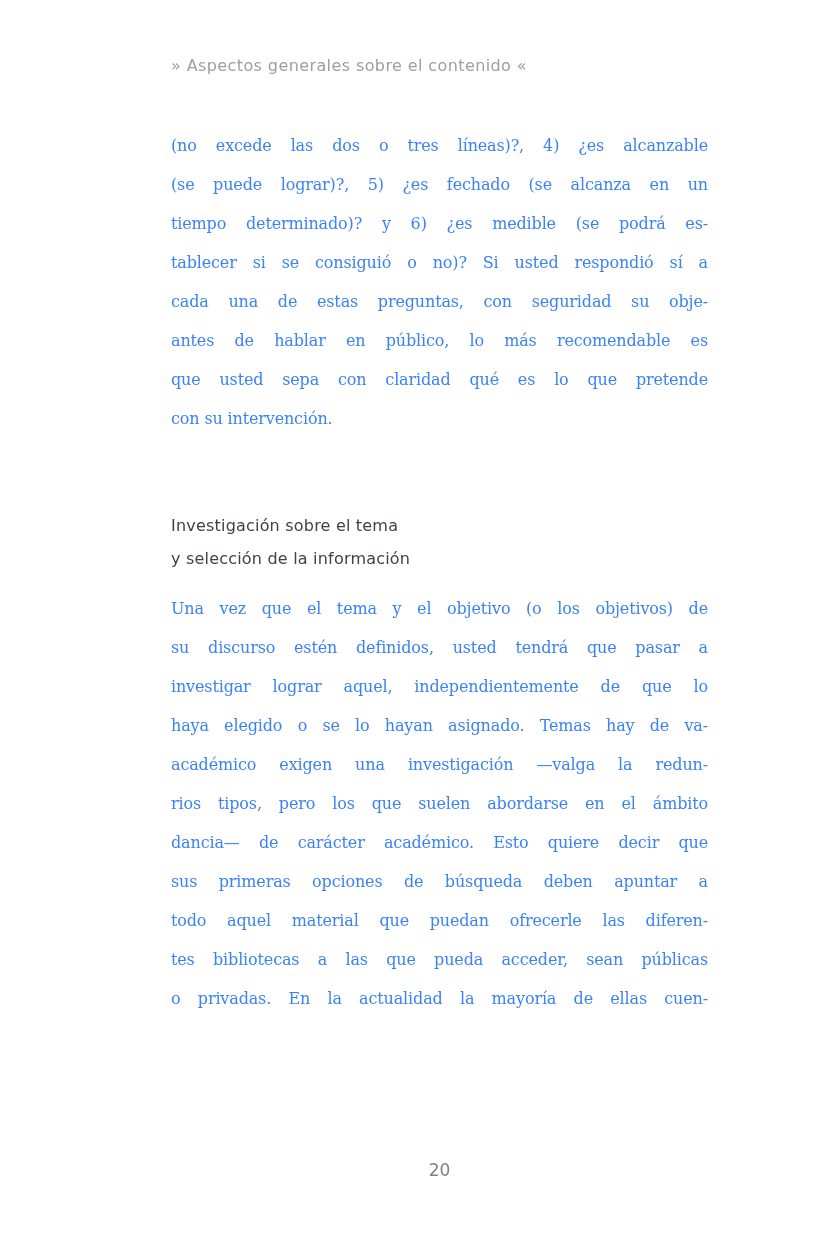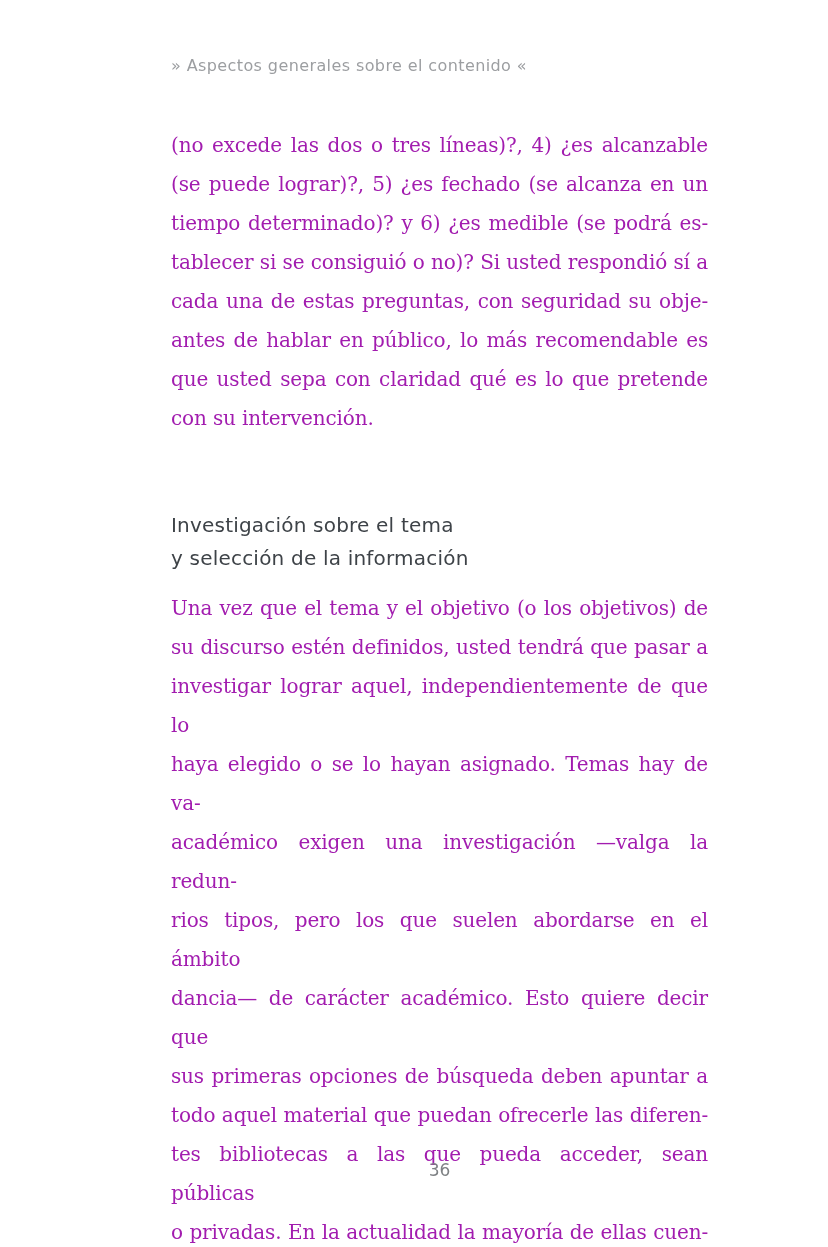--- a/index.html
+++ b/index.html
@@ -27,44 +27,44 @@
     font-size: 16px;
     line-height: 20px;
     letter-spacing: 0.4px;
     color: #9c9ea1;
   }
   .paragraph {
     position: absolute;
     left: 171px;
     width: 537px;
     font-family: "DejaVu Serif", serif;
-    font-size: 20px;
+    font-size: 16px;
     line-height: 39px;
     letter-spacing: -0.15px;
-    color: #a21caf;
+    color: #3b82f6;
   }
   .p1 { top: 126px; }
   .p2 { top: 589px; }
   .tline {
     text-align: justify;
     text-align-last: justify;
   }
   .tline.last {
     text-align: left;
     text-align-last: left;
   }
   .section-heading {
     position: absolute;
     left: 171px;
     width: 537px;
     top: 509px;
     margin: 0;
     font-family: "DejaVu Sans", sans-serif;
     font-weight: 400;
-    font-size: 20px;
+    font-size: 16px;
     line-height: 33px;
     letter-spacing: 0.2px;
     color: #3e4348;
   }
   .hline {
     text-align: left;
   }
   .page-number {
     position: absolute;
     left: 171px;
@@ -107,15 +107,15 @@
       <div class="tline">haya elegido o se lo hayan asignado. Temas hay de va-</div>
       <div class="tline">académico exigen una investigación —valga la redun-</div>
       <div class="tline">rios tipos, pero los que suelen abordarse en el ámbito</div>
       <div class="tline">dancia— de carácter académico. Esto quiere decir que</div>
       <div class="tline">sus primeras opciones de búsqueda deben apuntar a</div>
       <div class="tline">todo aquel material que puedan ofrecerle las diferen-</div>
       <div class="tline">tes bibliotecas a las que pueda acceder, sean públicas</div>
       <div class="tline">o privadas. En la actualidad la mayoría de ellas cuen-</div>
     </div>
 
-  <div class="page-number">36</div>
+  <div class="page-number">20</div>
 
 </div>
 
 </body></html>

